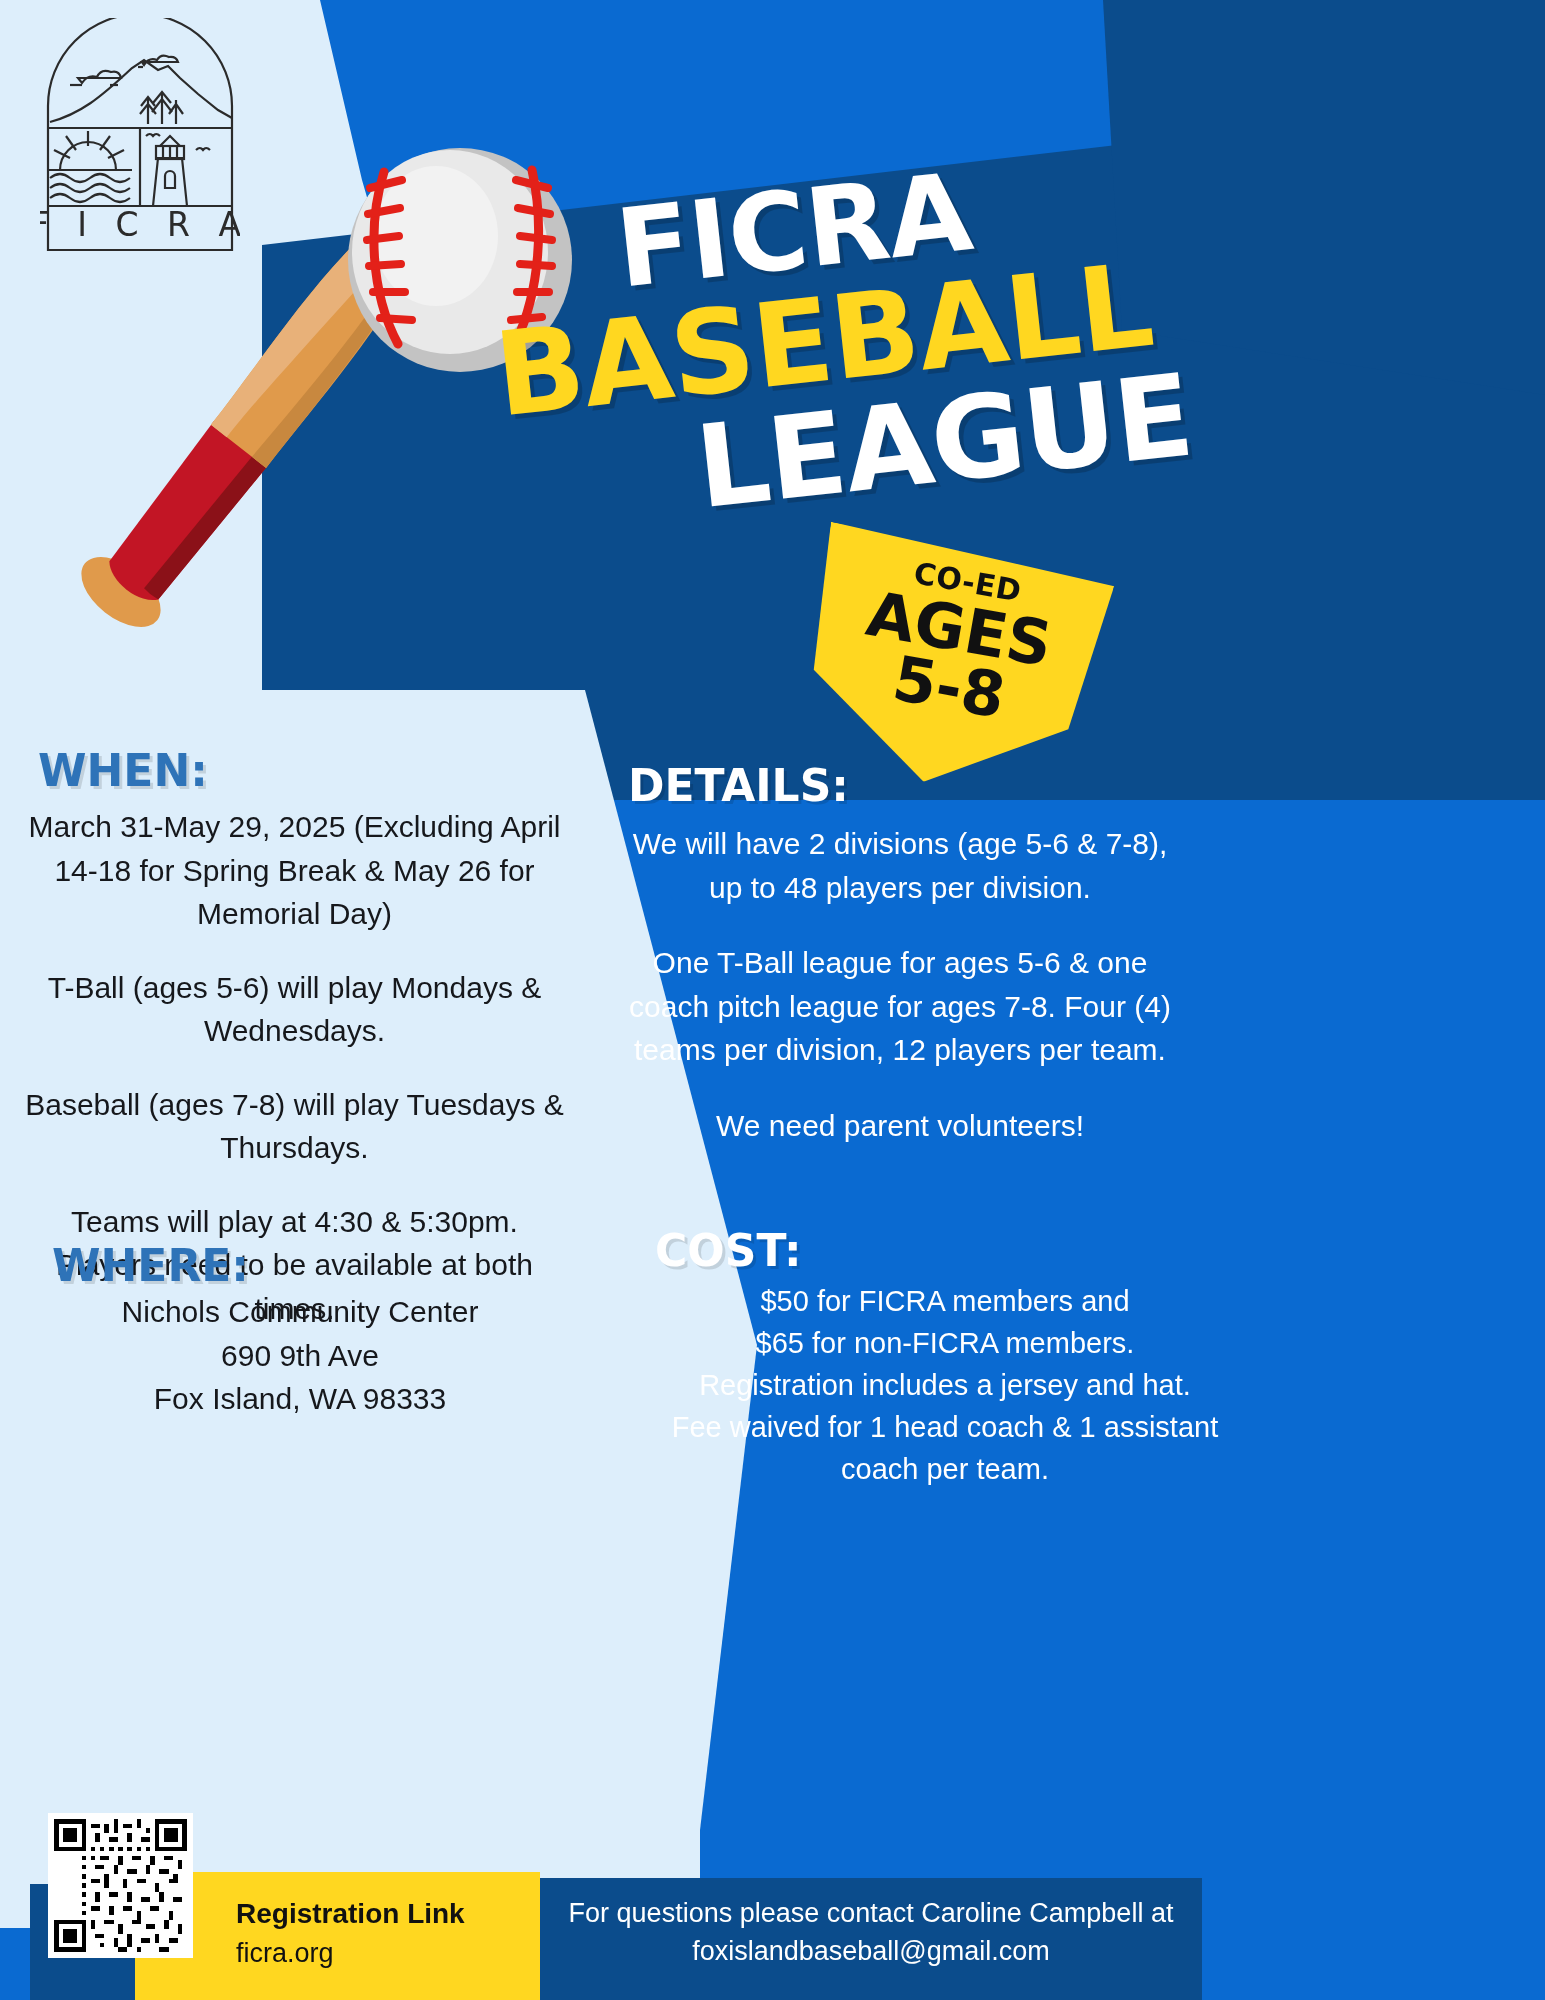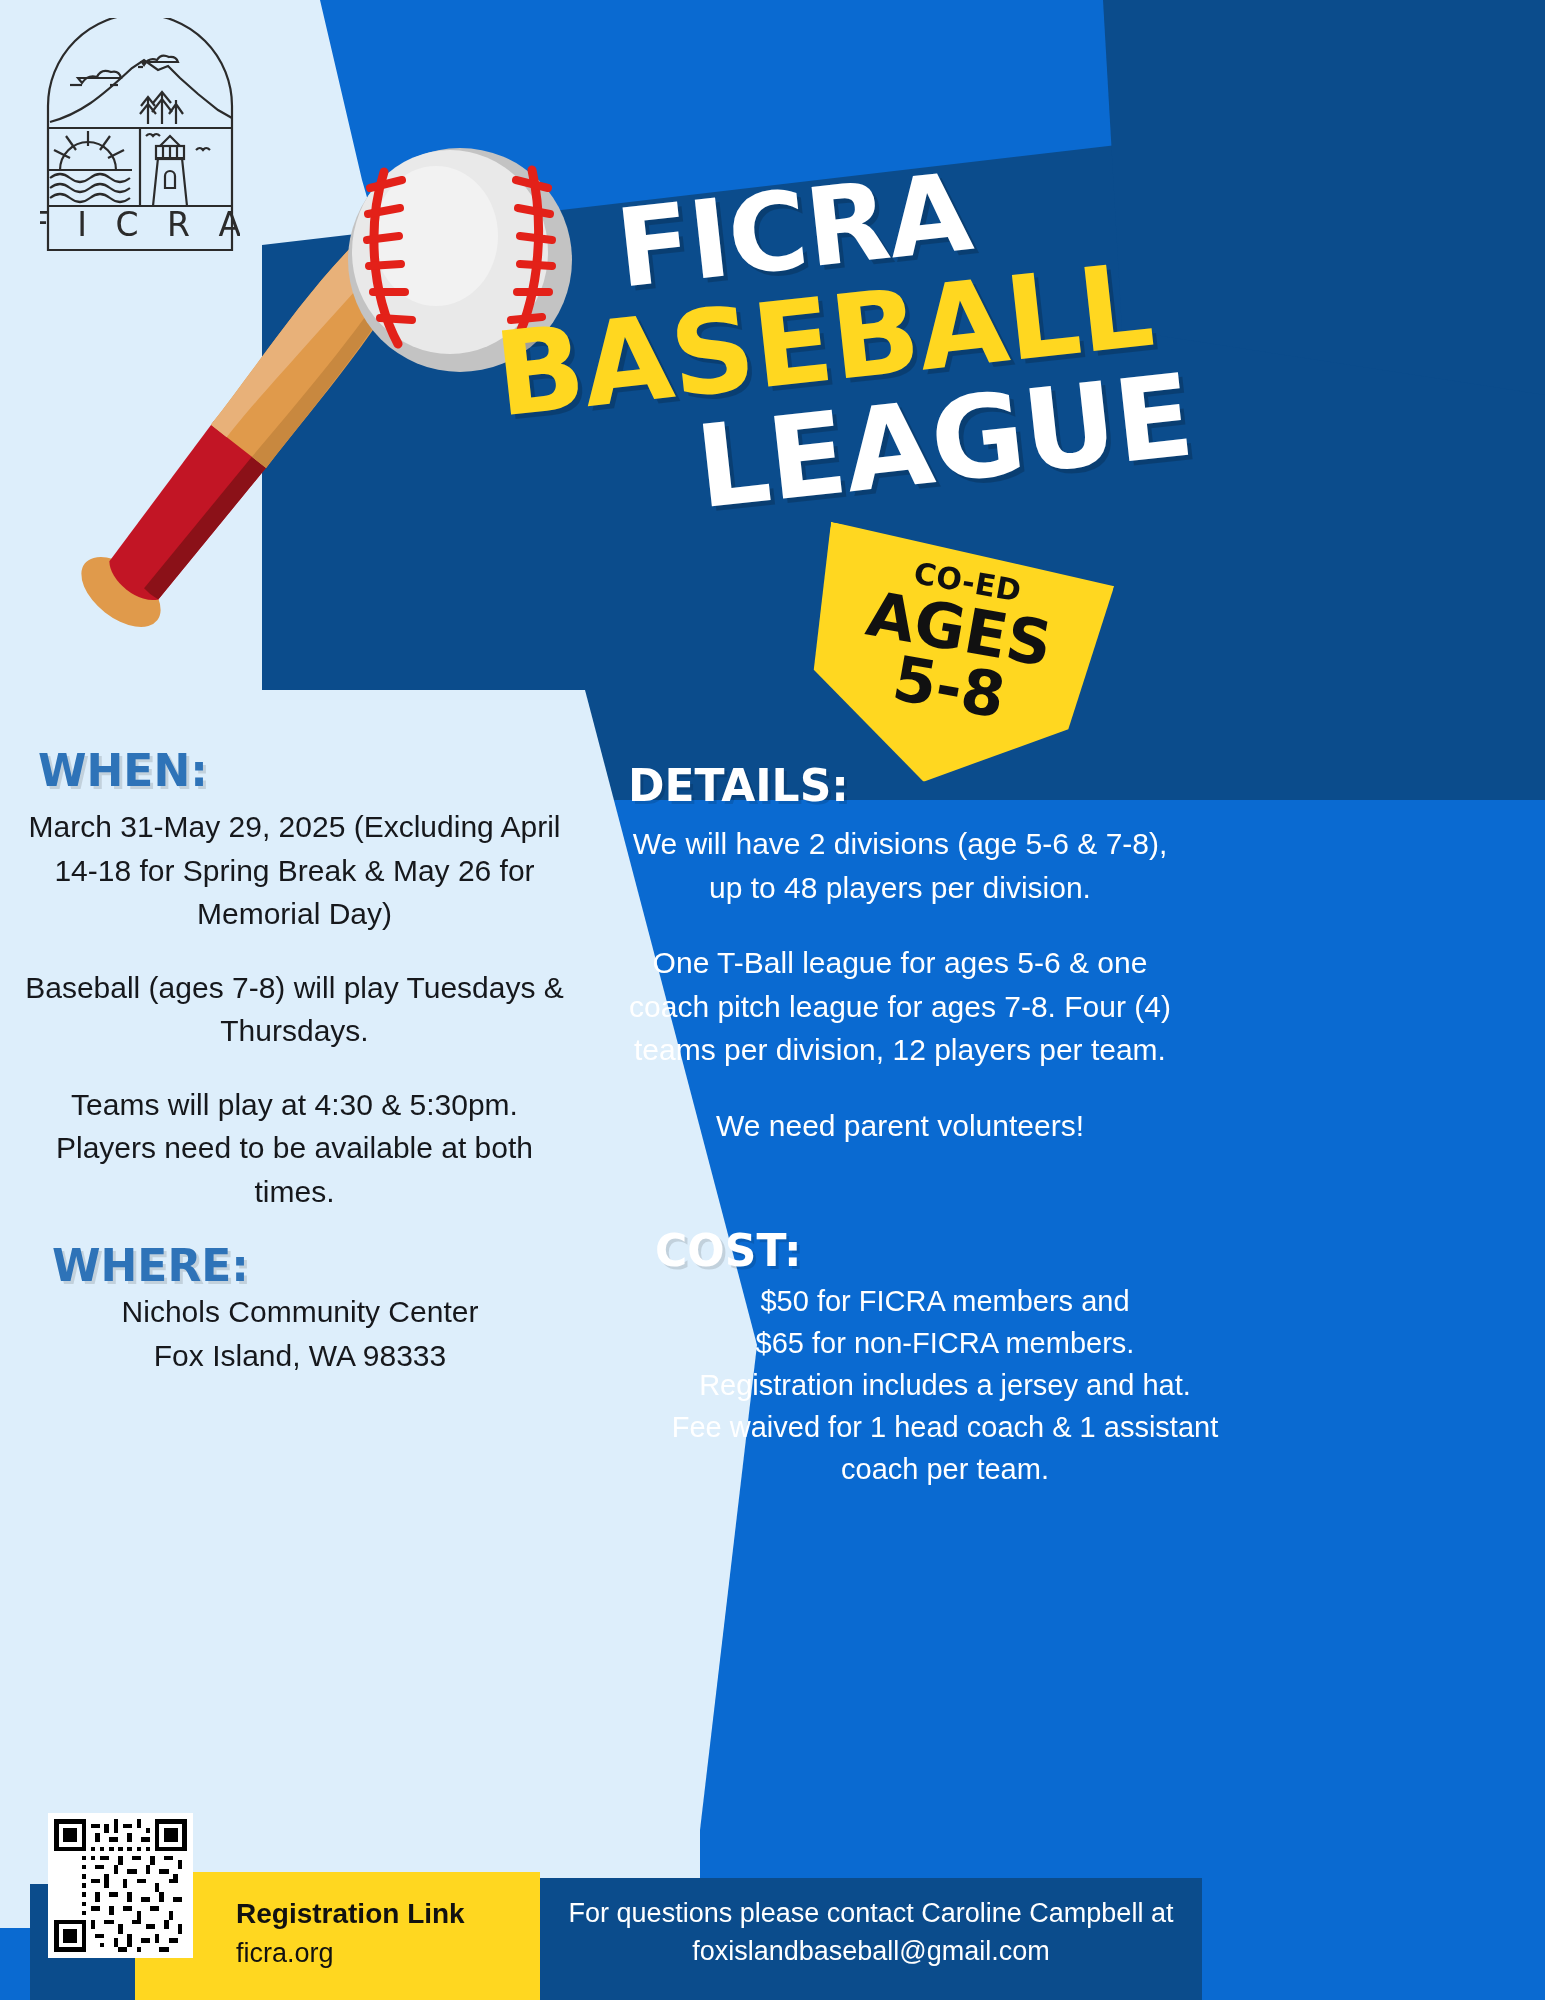--- a/index.html
+++ b/index.html
@@ -297,27 +297,29 @@
     <div class="badge-txt">
       <div class="b-coed">CO-ED</div>
       <div class="b-ages">AGES</div>
       <div class="b-range">5-8</div>
     </div>
   </div>
 
   <div class="hd hd-when">WHEN:</div>
   <div class="body-left">
     <p>March 31-May 29, 2025 (Excluding April 14-18 for Spring Break &amp; May 26 for Memorial Day)</p>
+    <p>T-Ball (ages 5-6) will play Mondays &amp; Wednesdays.</p>
     <p>Baseball (ages 7-8) will play Tuesdays &amp; Thursdays.</p>
     <p>Teams will play at 4:30 &amp; 5:30pm. Players need to be available at both times.</p>
   </div>
 
   <div class="hd hd-where">WHERE:</div>
   <div class="where-text">
     <div>Nichols Community Center</div>
+    <div>690 9th Ave</div>
     <div>Fox Island, WA 98333</div>
   </div>
 
   <div class="hd hd-details">DETAILS:</div>
   <div class="body-right">
     <p>We will have 2 divisions (age 5-6 &amp; 7-8), up to 48 players per division.</p>
     <p>One T-Ball league for ages 5-6 &amp; one coach pitch league for ages 7-8. Four (4) teams per division, 12 players per team.</p>
     <p>We need parent volunteers!</p>
   </div>
 

